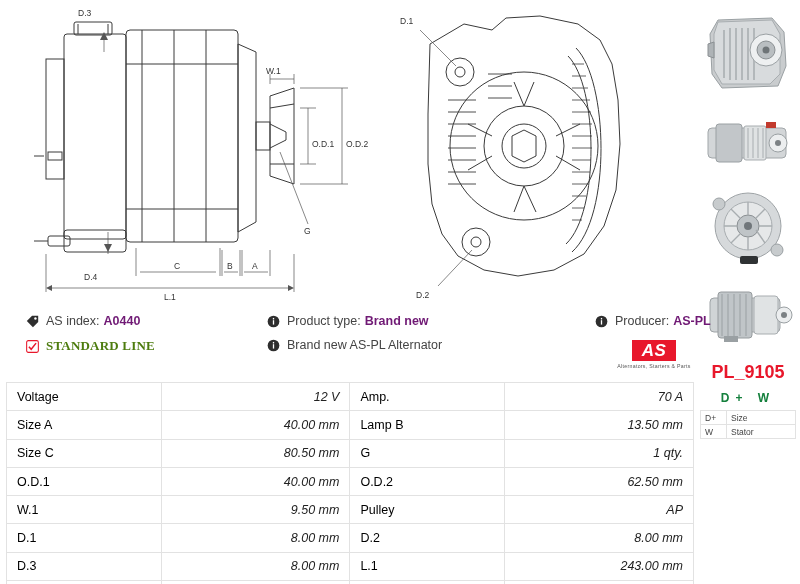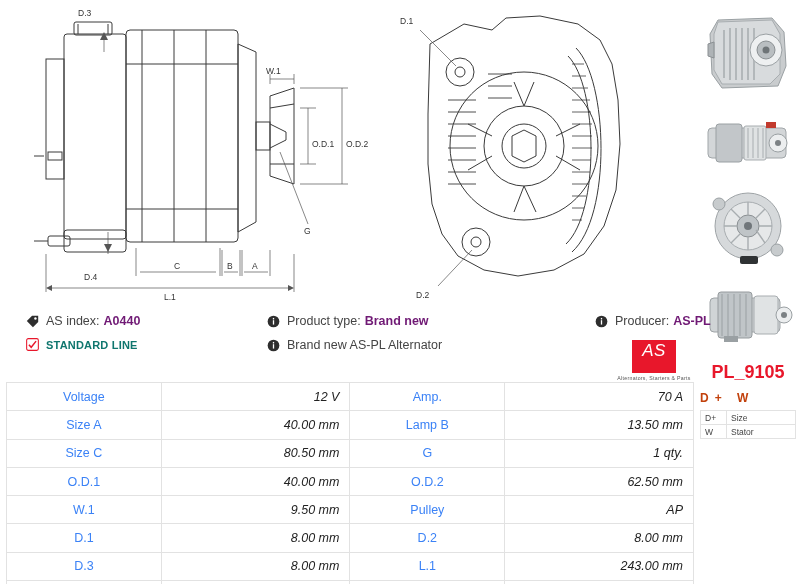--- a/index.html
+++ b/index.html
@@ -54,40 +54,41 @@
   .tag-icon, .info-icon, .check-icon {
     display: inline-block;
     margin-right: 7px;
     flex: 0 0 auto;
     line-height: 1;
   }
   .tag-icon svg, .info-icon svg, .check-icon svg { display: block; }
   .lbl { color: #444; }
   .val { font-weight: bold; color: #701a75; margin-left: 4px; }
   .std-line {
-    color: #0f766e;
+    color: #4d7c0f;
     font-weight: bold;
-    font-size: 11px;
+    font-size: 13px;
     letter-spacing: .2px;
+    font-family: Liberation Serif, serif;
   }
 
   
   .aspl-logo {
     position: absolute;
     left: 612px; top: 340px;
     width: 84px; text-align: center;
   }
   .aspl-box {
     display: inline-block;
     background: #e8172b;
     color: #ffffff;
-    font-weight: normal;
+    font-weight: bold;
     font-style: italic;
     font-size: 17px;
-    padding: 1px 10px 12px 10px;
+    padding: 1px 10px 0 10px;
     letter-spacing: .5px;
   }
   .aspl-sub {
     font-size: 5.2px;
     color: #555;
     letter-spacing: .3px;
     margin-top: 2px;
     white-space: nowrap;
   }
 
@@ -98,36 +99,36 @@
     width: 688px;
     border-collapse: collapse;
     font-size: 12.5px;
   }
   table.specs td {
     border: 1px solid #e2e2e2;
     height: 28.3px;
     padding: 0 10px;
     white-space: nowrap;
   }
-  td.k { text-align: center; color: #3b82f6; width: 155px; }
+  td.k { text-align: left; color: #000000; width: 155px; }
   td.v { text-align: right; color: #222; width: 189px; font-style: italic; }
 
   
   .plug-label {
     text-align: center;
     color: #e8172b;
     font-weight: bold;
     font-size: 18px;
     padding: 4px 0 2px;
   }
   .dw-head {
-    text-align: left;
+    text-align: center;
     font-weight: bold;
     font-size: 12px;
-    color: #c2410c;
+    color: #15803d;
     padding: 6px 0 5px;
     letter-spacing: 6px;
   }
   table.dw {
     width: 96px;
     border-collapse: collapse;
     font-size: 8.5px;
     color: #444;
   }
   table.dw td {

